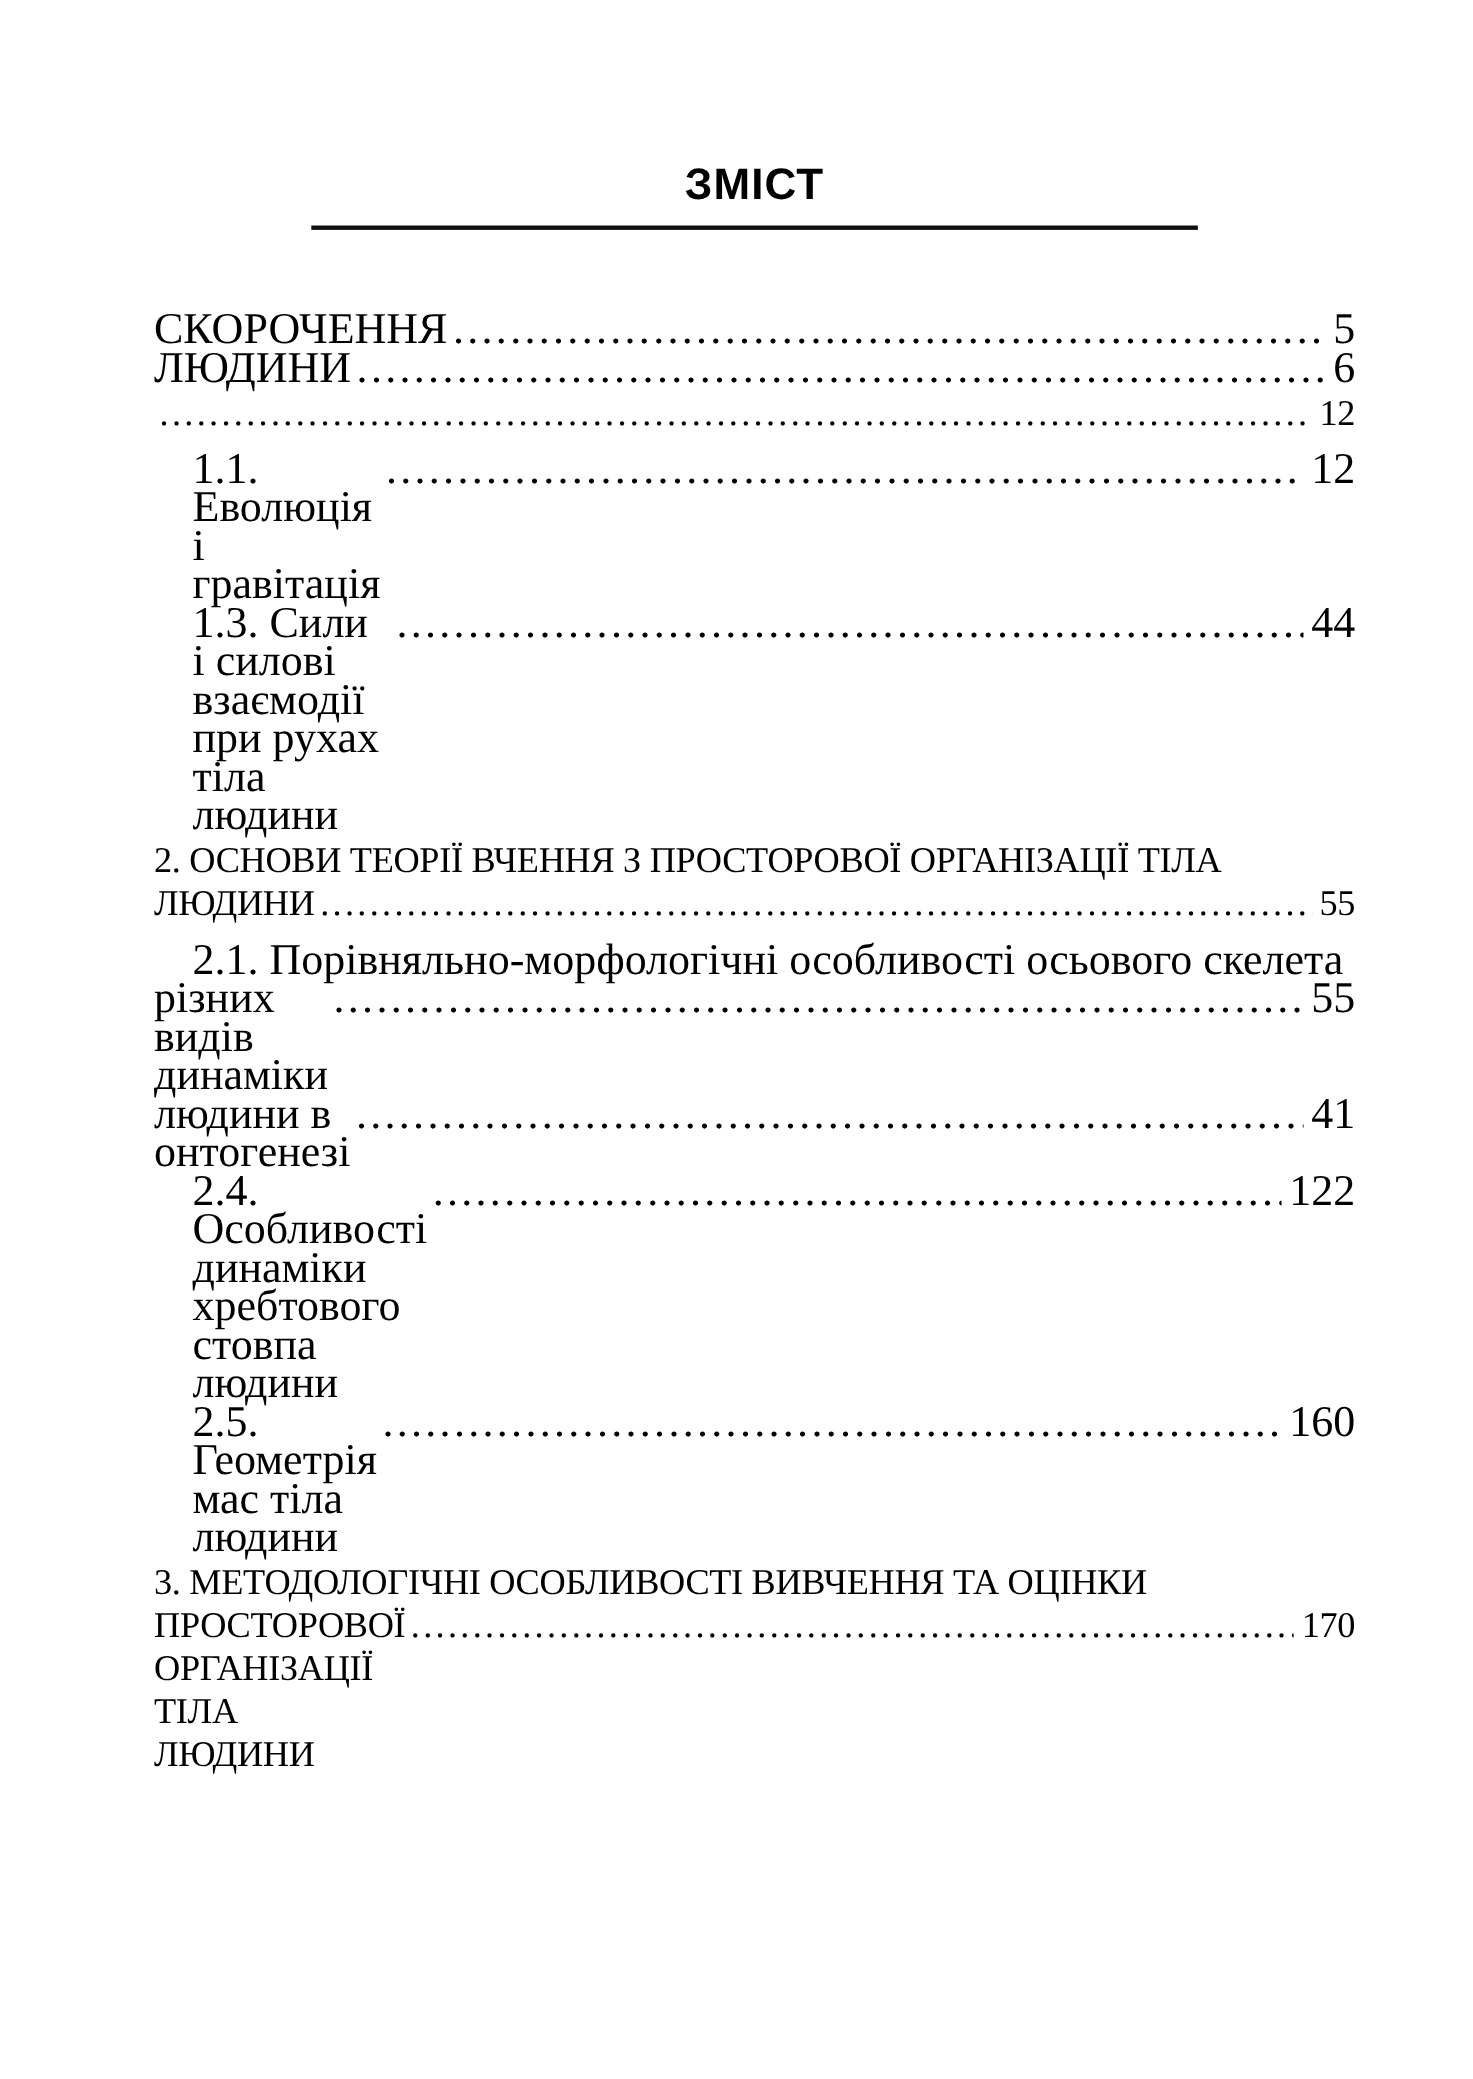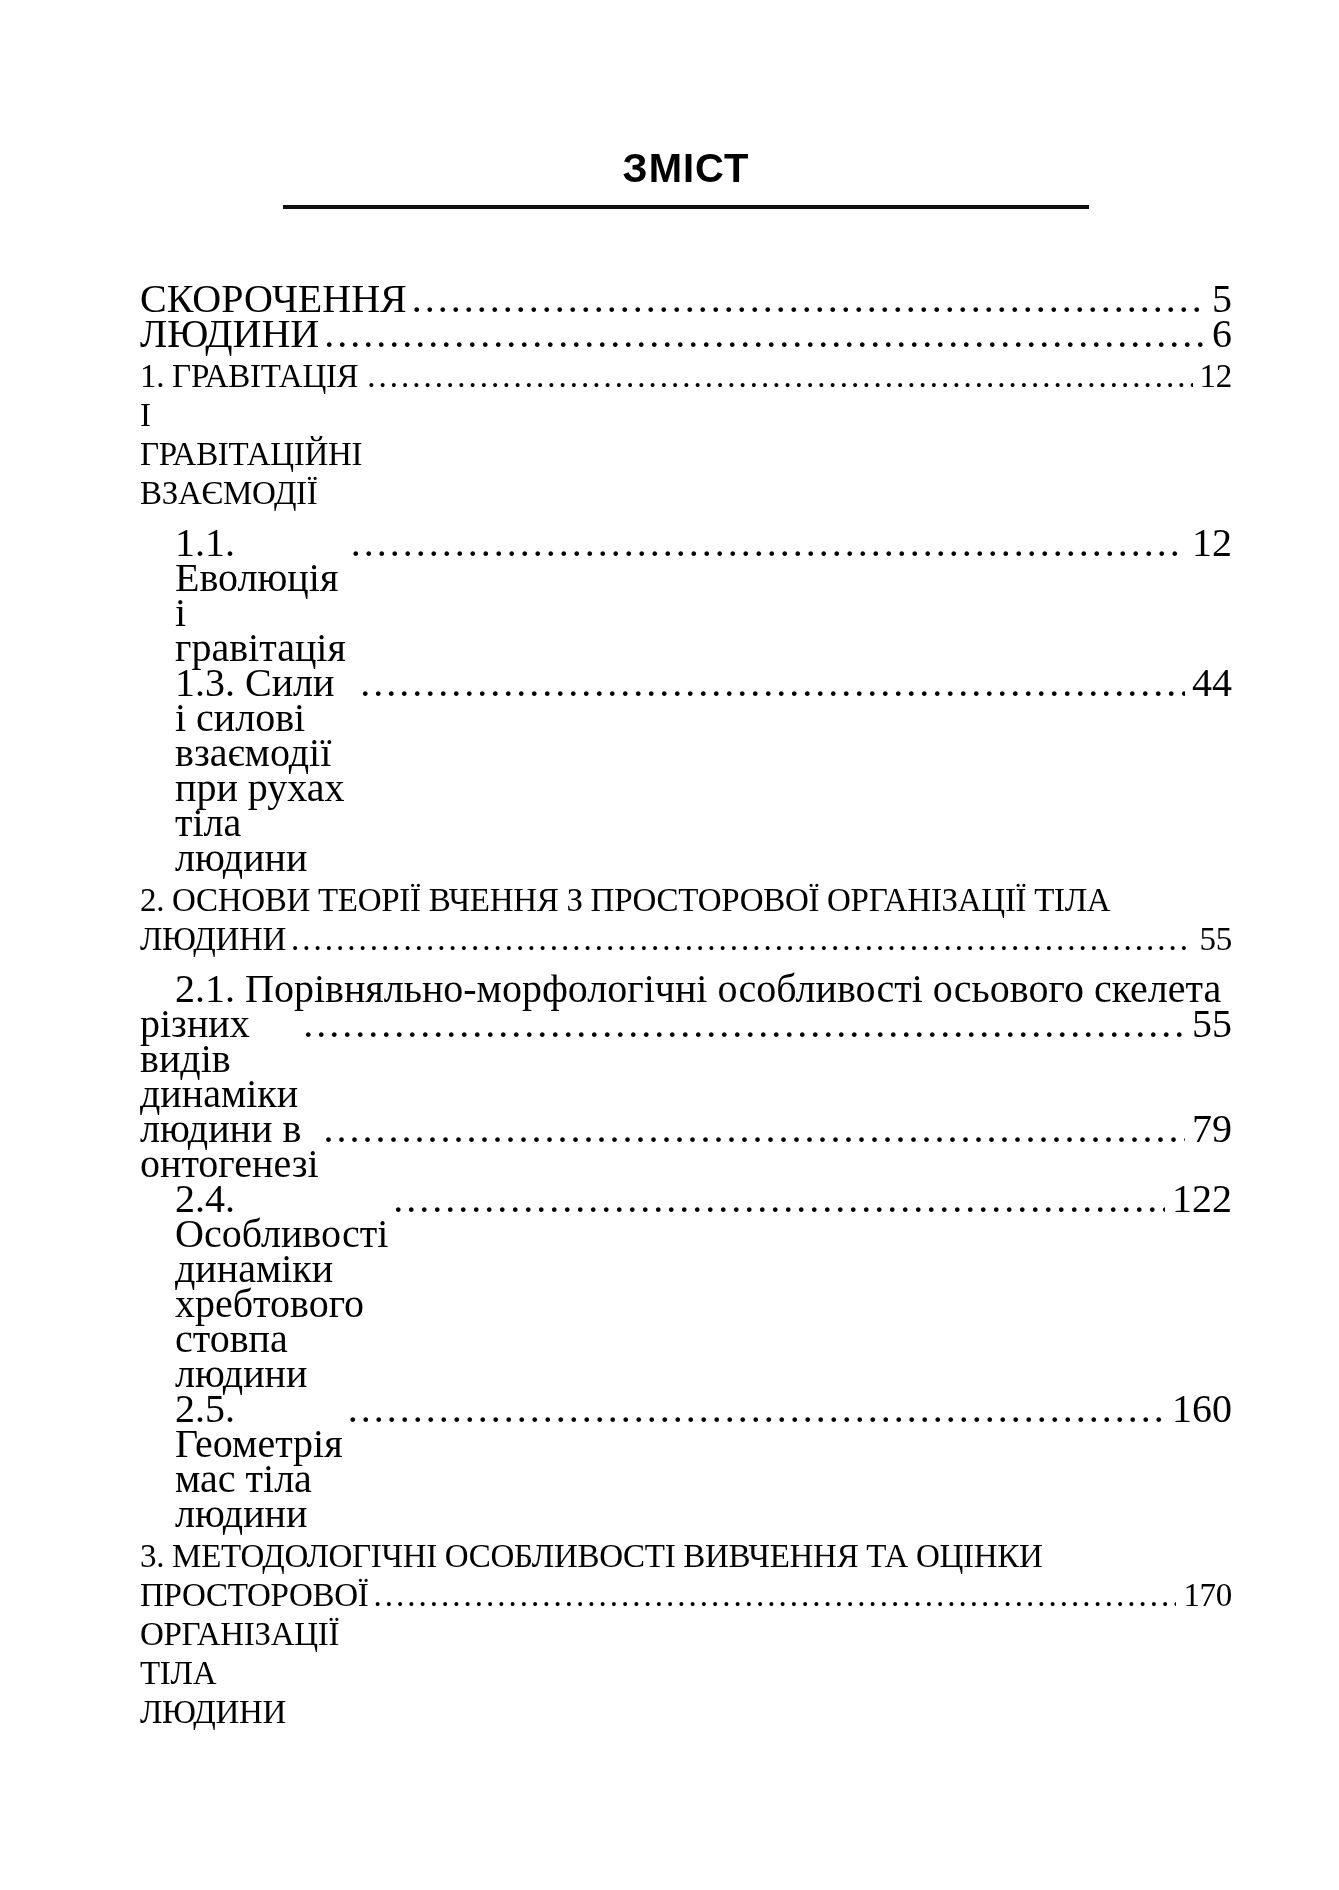--- a/index.html
+++ b/index.html
@@ -80,21 +80,20 @@
       </div>
       <div class="entry top">
         <div class="line first last">
           <span class="line-text">ЛЮДИНИ</span>
           <span class="leader"></span>
           <span class="page-num">6</span>
         </div>
       </div>
       <div class="entry chapter">
         <div class="line first last">
-          <span class="line-text">1. ГРАВІТАЦІЯ І ГРАВІТАЦІЙНІ ВЗАЄМОДІЇ</span>
           <span class="leader"></span>
           <span class="page-num">12</span>
         </div>
       </div>
       <div class="entry section">
         <div class="line first last">
           <span class="line-text">1.1. Еволюція і гравітація</span>
           <span class="leader"></span>
           <span class="page-num">12</span>
         </div>
@@ -123,21 +122,21 @@
         <div class="line last">
           <span class="line-text">різних видів динаміки</span>
           <span class="leader"></span>
           <span class="page-num">55</span>
         </div>
       </div>
       <div class="entry section">
         <div class="line last">
           <span class="line-text">людини в онтогенезі</span>
           <span class="leader"></span>
-          <span class="page-num">79</span>
+          <span class="page-num">41</span>
         </div>
       </div>
       <div class="entry section">
         <div class="line first last">
           <span class="line-text">2.4. Особливості динаміки хребтового стовпа людини</span>
           <span class="leader"></span>
           <span class="page-num">122</span>
         </div>
       </div>
       <div class="entry section">

